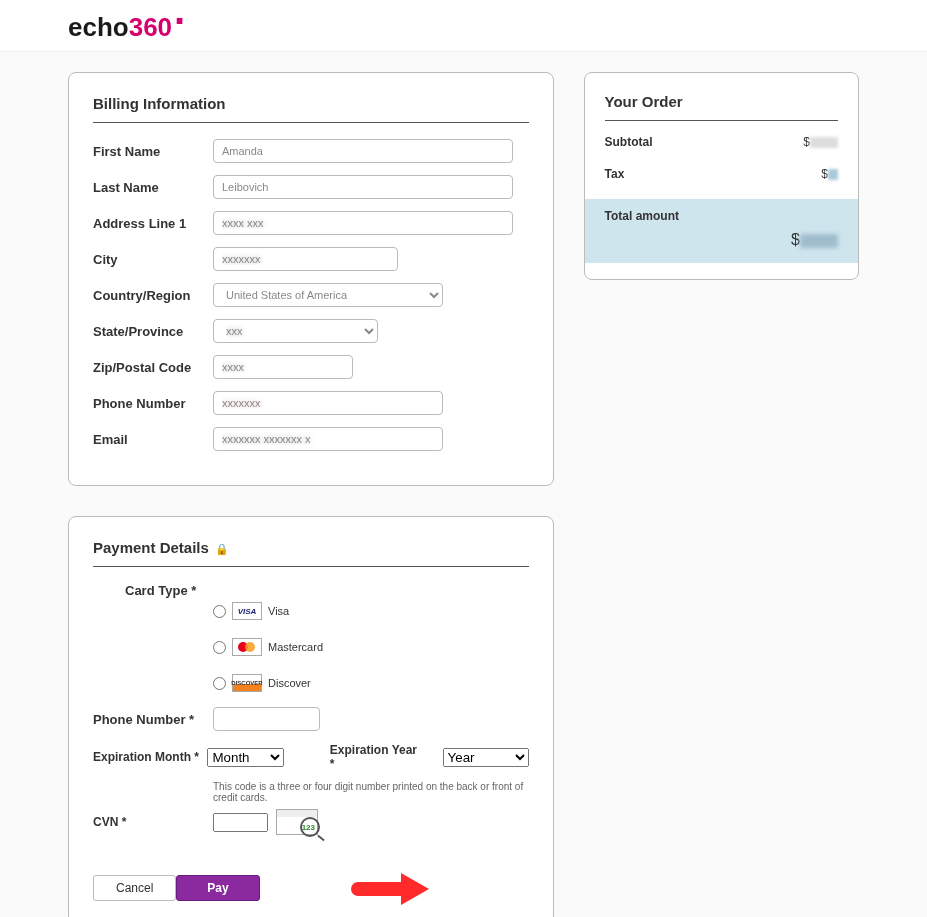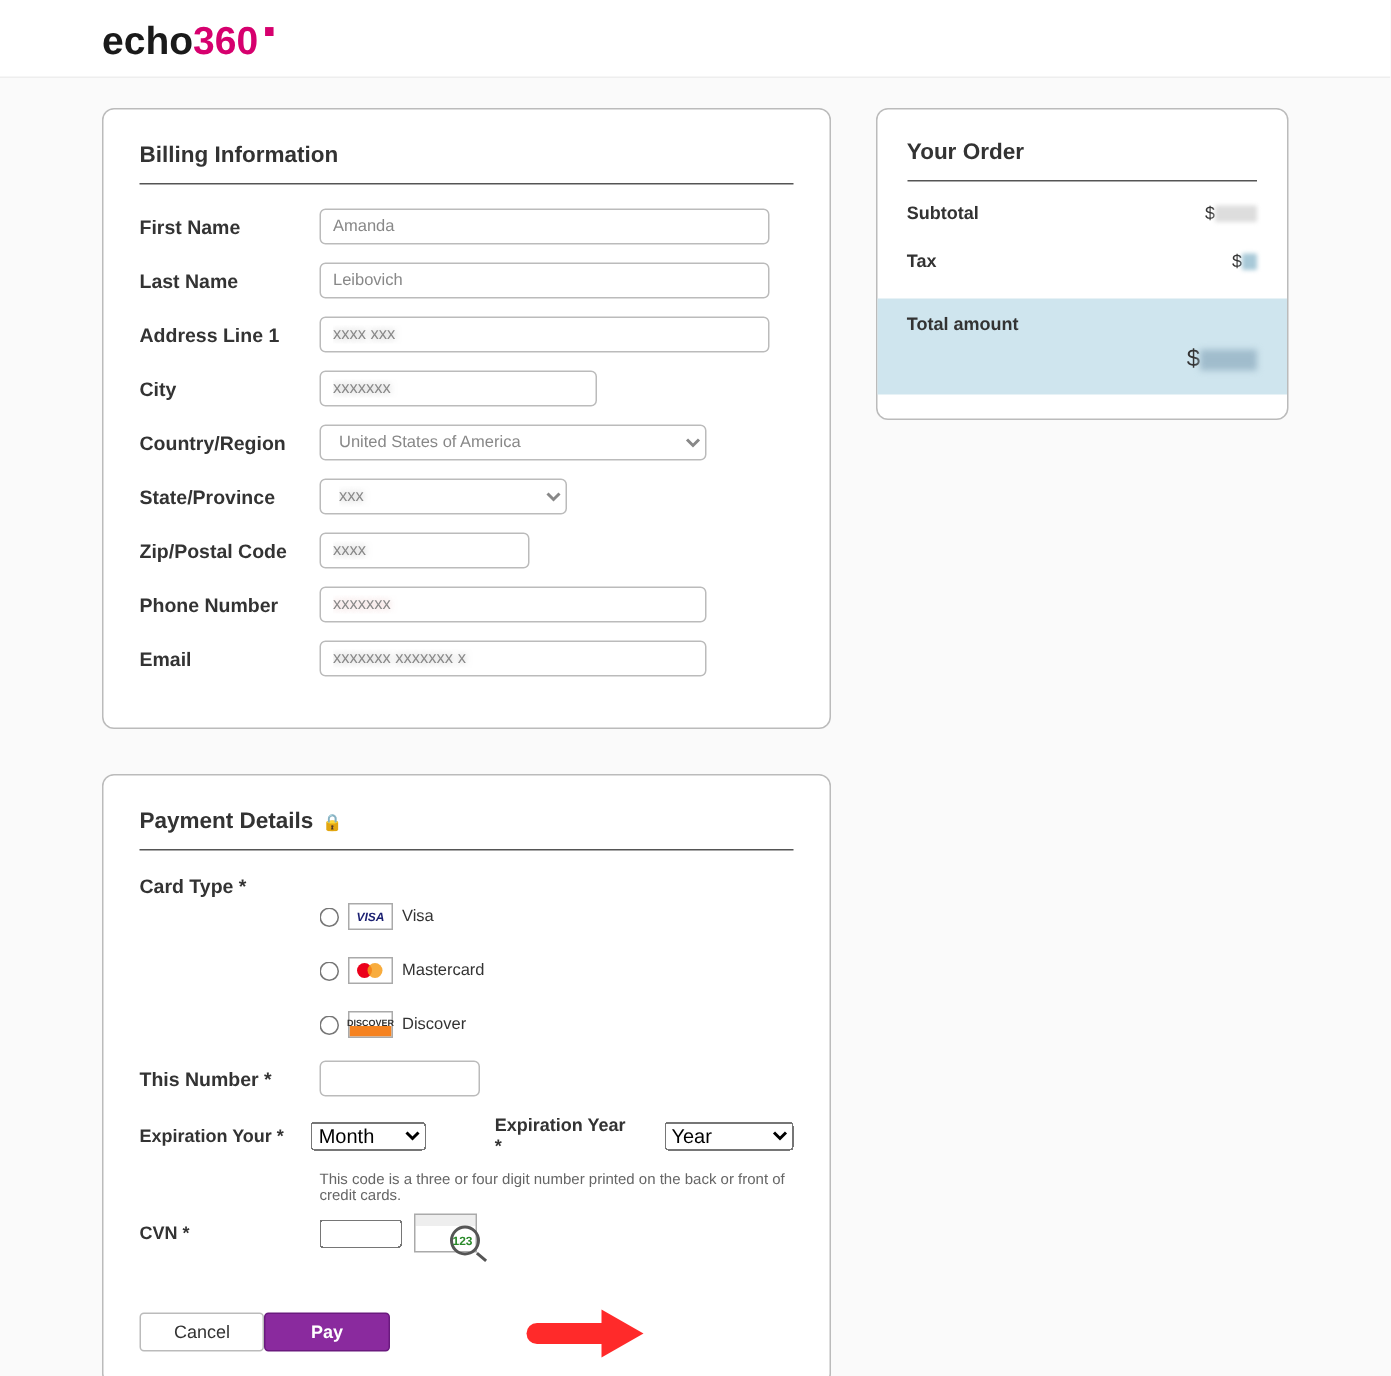--- a/index.html
+++ b/index.html
@@ -66,21 +66,21 @@
   .row input[type=text], .row select {
     height: 24px;
     border: 1px solid #bbb;
     border-radius: 4px;
     padding: 0 8px;
     font-size: 11px;
     color: #888;
     background: #fff;
   }
   .w-full { width: 300px; }
-  .w-med { width: 258px; }
+  .w-med { width: 230px; }
   .w-sm { width: 185px; }
   .w-sm2 { width: 165px; }
   .w-xs { width: 140px; }
   .w-tiny { width: 107px; }
   .w-tiny2 { width: 80px; }
   .w-tiny3 { width: 55px; }
   .w-tiny4 { width: 90px; }
   .blurred { color: transparent; text-shadow: 0 0 5px rgba(150,150,150,0.7); }
   .light-blur { color: transparent; text-shadow: 0 0 5px rgba(220,160,160,0.7); }
   .card-types {
@@ -302,21 +302,21 @@
         <input type="text" class="w-med blurred" value="xxxxxxx xxxxxxx x" style="">
       </div>
     </div>
 
     <div class="card">
       <h2>
         <span>Payment Details</span>
         <span class="lock-ico">🔒</span>
       </h2>
 
-      <div class="row" style="margin-bottom:4px;">
+      <div class="row" style="margin-bottom:4px;margin-left:32px;">
         <label>Card Type *</label>
       </div>
       <div class="card-types">
         <label class="ct-opt">
           <input type="radio" name="ct" style="">
           <span class="cc-ico visa-ico">VISA</span>
           <span>Visa</span>
         </label>
         <label class="ct-opt">
           <input type="radio" name="ct" style="">
@@ -324,26 +324,26 @@
           <span>Mastercard</span>
         </label>
         <label class="ct-opt" style="width:100%;">
           <input type="radio" name="ct" style="">
           <span class="cc-ico disc-ico">DISCOVER</span>
           <span>Discover</span>
         </label>
       </div>
 
       <div class="row">
-        <label>This Number *</label>
+        <label>Phone Number *</label>
         <input type="text" class="w-tiny" style="">
       </div>
 
       <div class="exp-row">
-        <label class="l1">Expiration Your *</label>
+        <label class="l1">Expiration Month *</label>
         <select class="w-tiny2">
           <option>Month</option>
         </select>
         <label class="l2">Expiration Year *</label>
         <select class="w-tiny4">
           <option>Year</option>
         </select>
       </div>
 
       <div class="hint">This code is a three or four digit number printed on the back or front of credit cards.</div>

